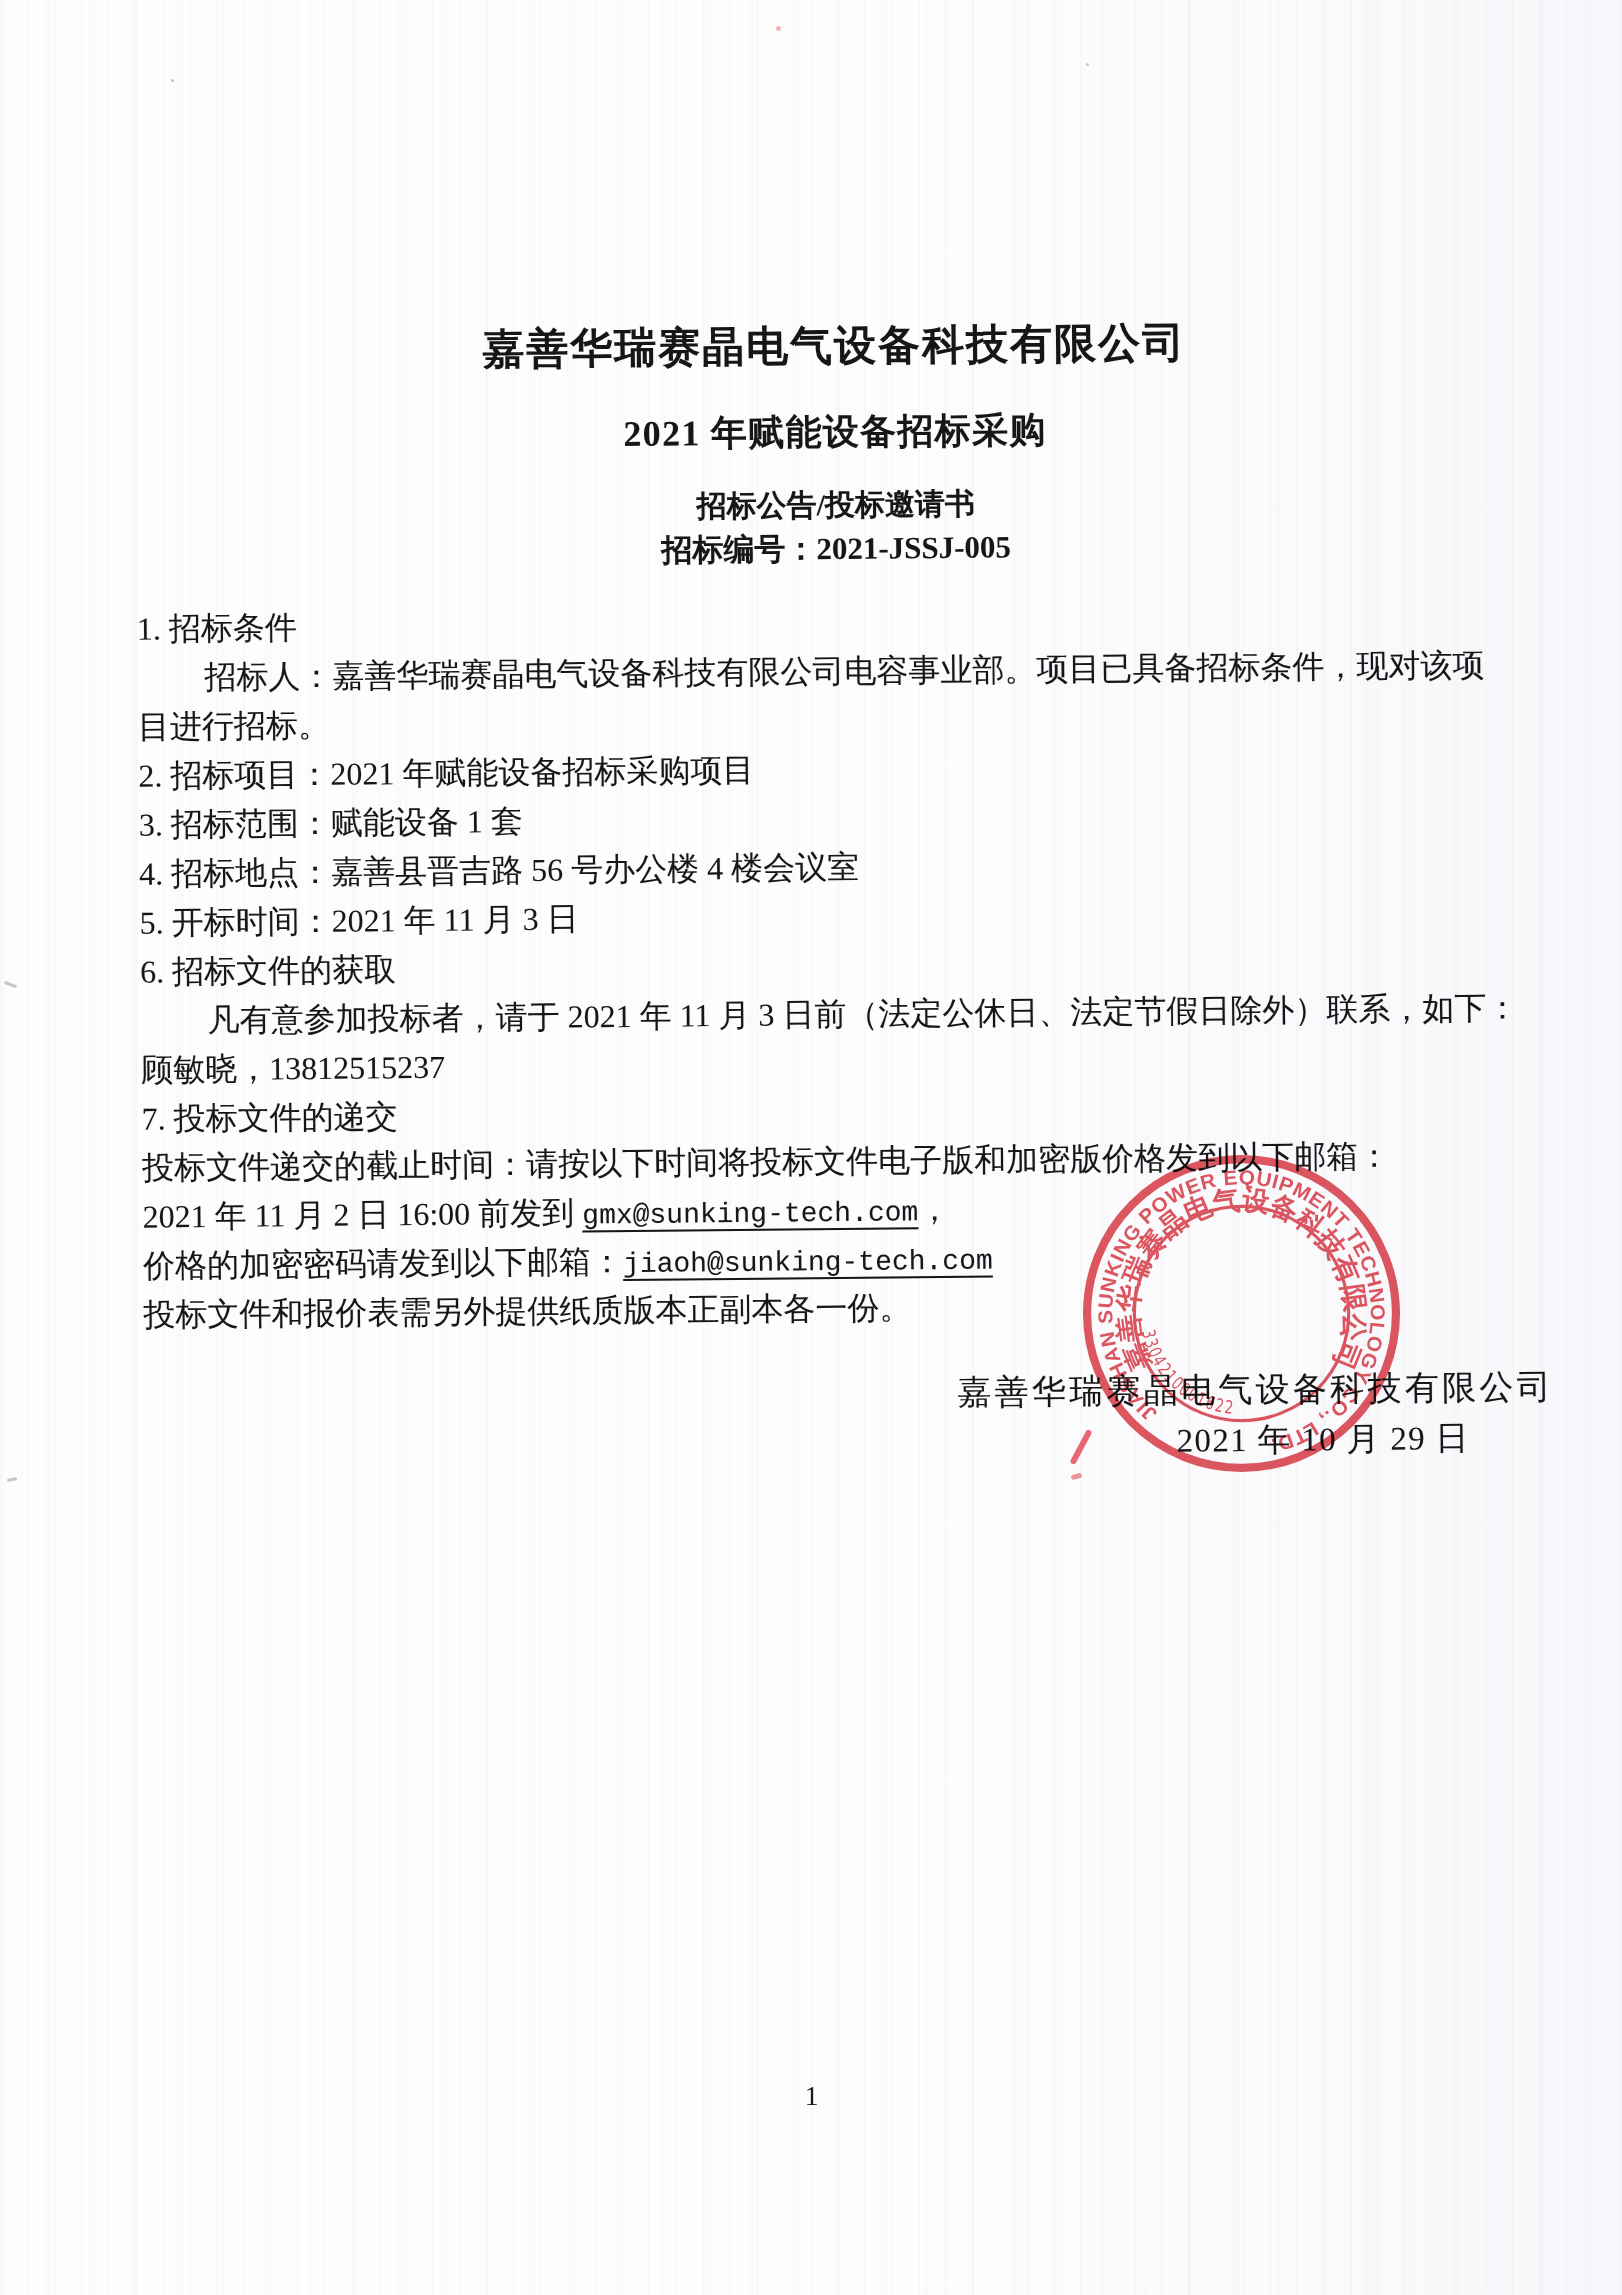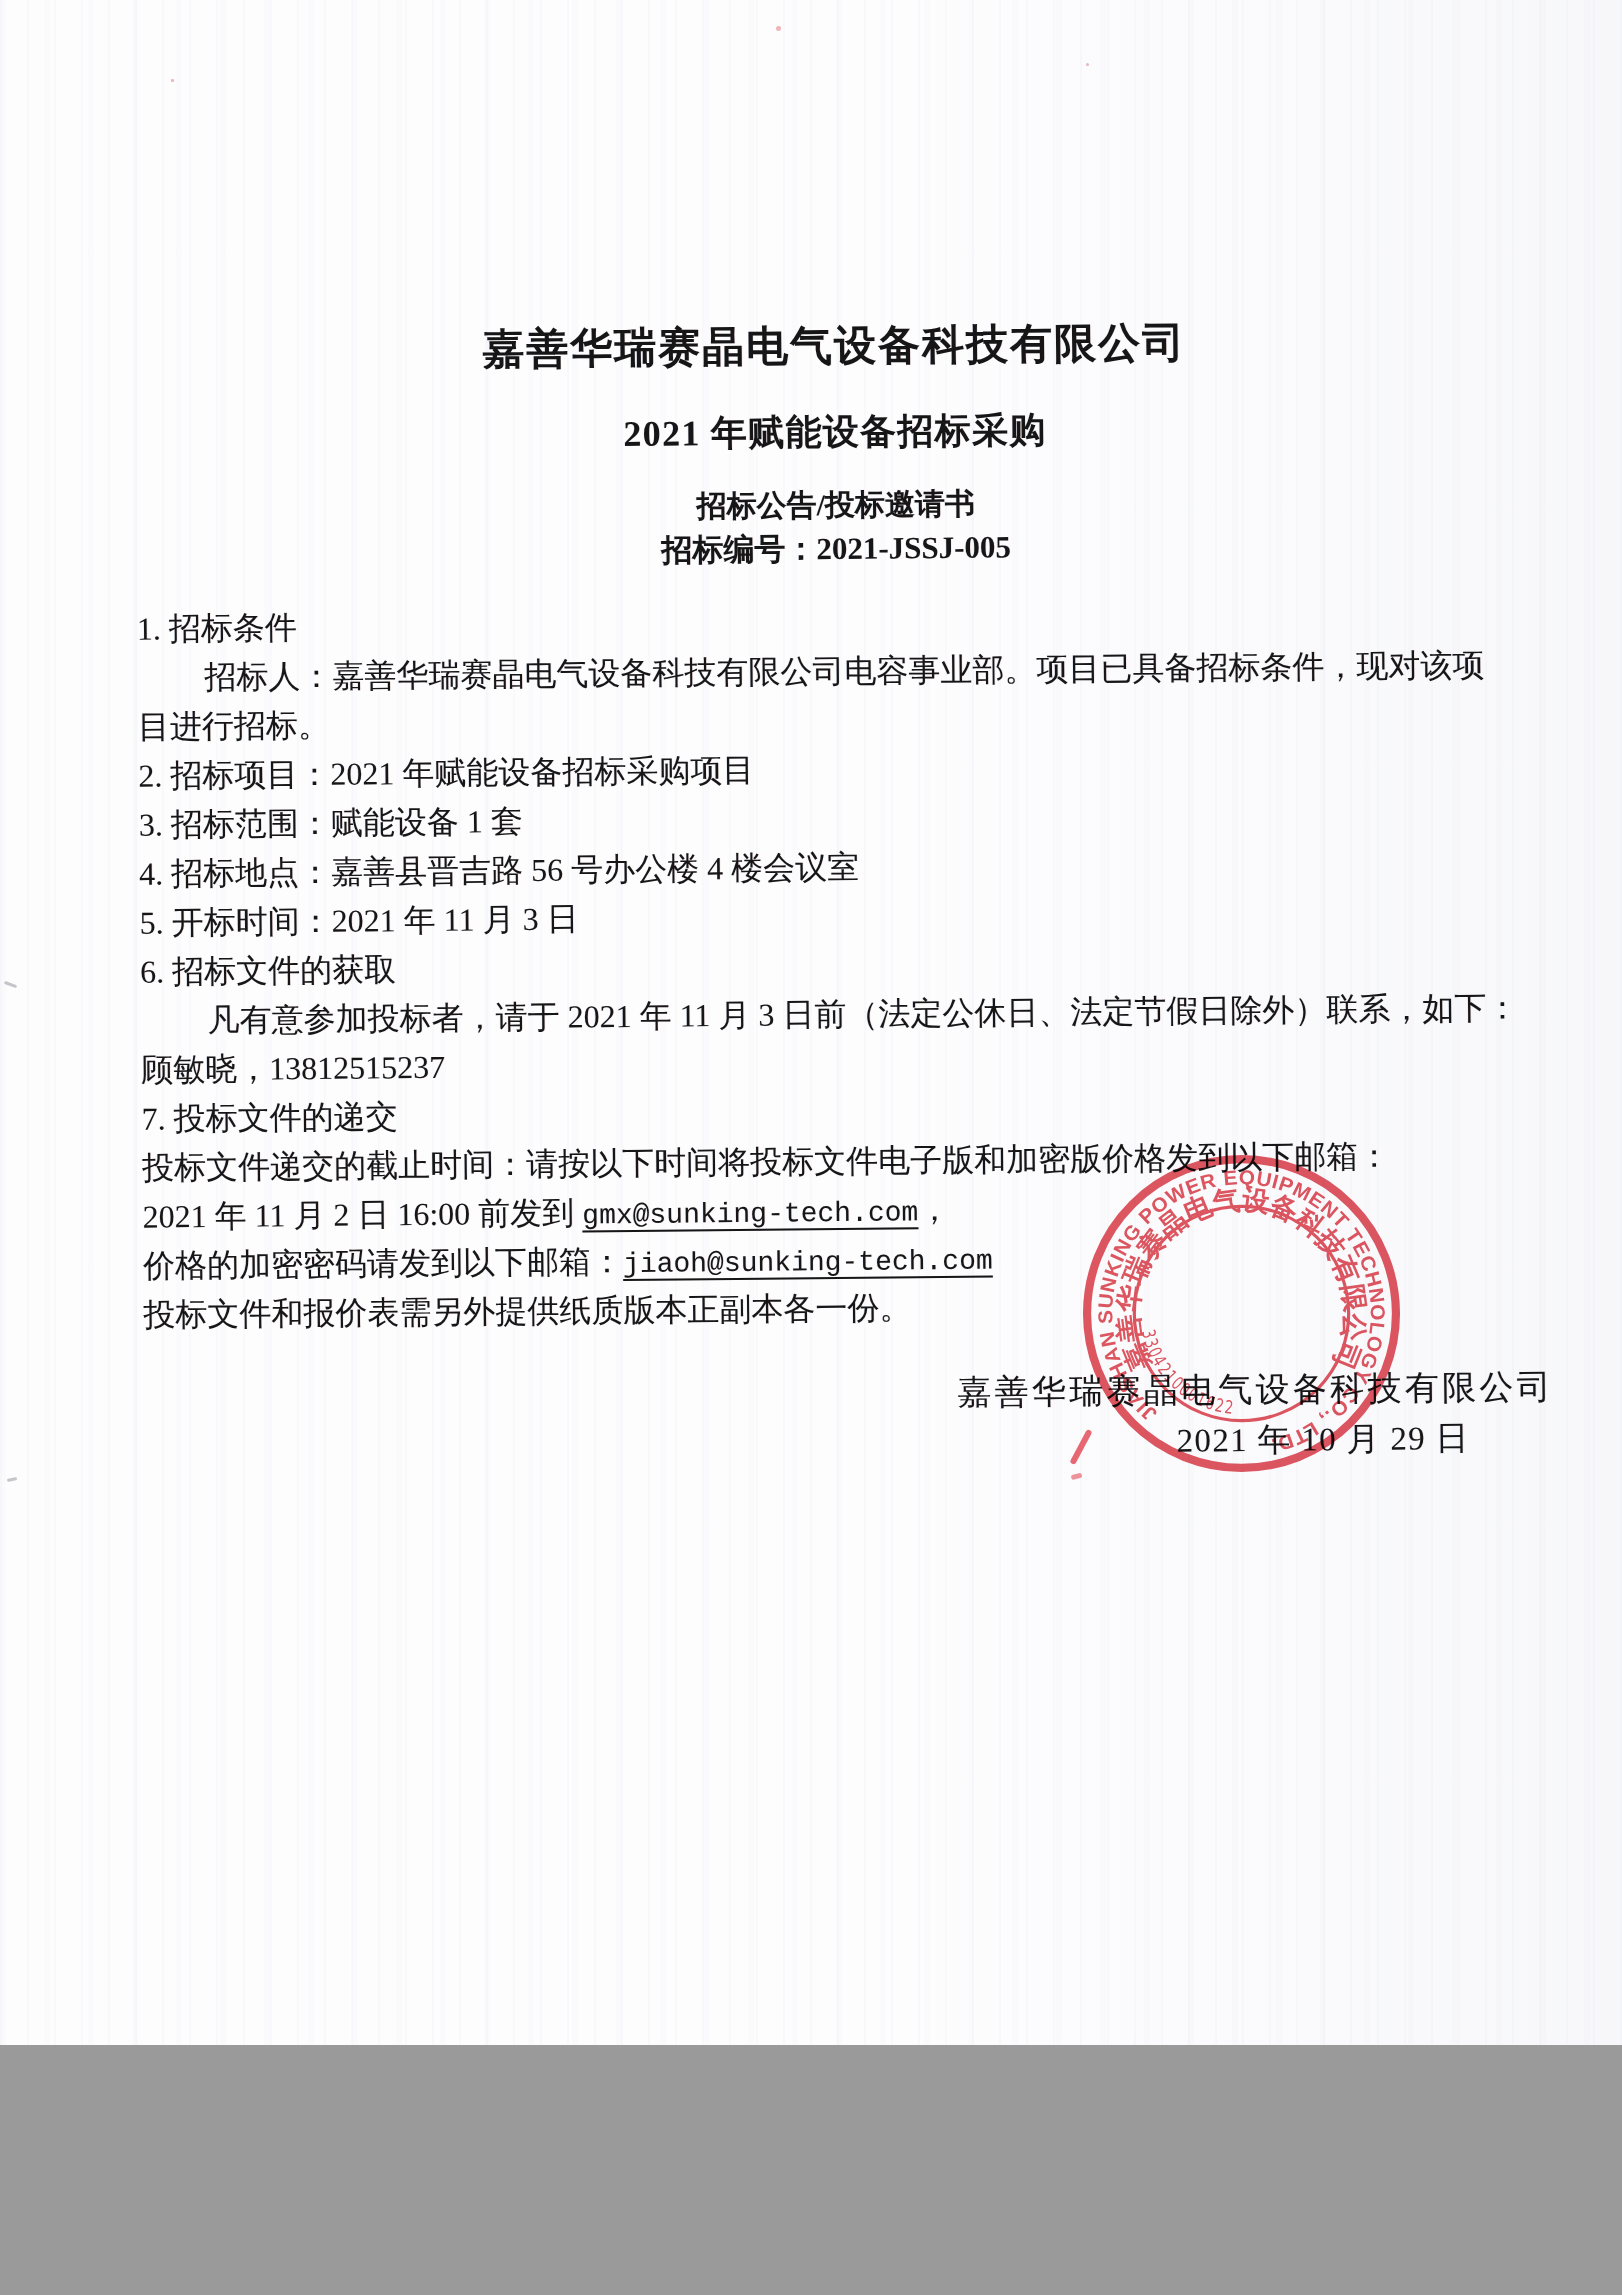--- a/index.html
+++ b/index.html
@@ -1,18 +1,18 @@
 <!DOCTYPE html>
 <html style="font-size:10.5px"><head>
 <meta charset="utf-8">
 <style>
   html,body{margin:0;padding:0;background:#9a9a9a;}
   .page{
     position:relative;
-    width:1623px;height:2045px;
+    width:1623px;height:2295px;
     margin:0 auto;
     background:#fdfdfe;
     overflow:hidden;
     font-family:"Liberation Serif","DejaVu Serif",serif;
     color:#161616;
   }
   
   .streaks{
     position:absolute;inset:0;pointer-events:none;
     background:

